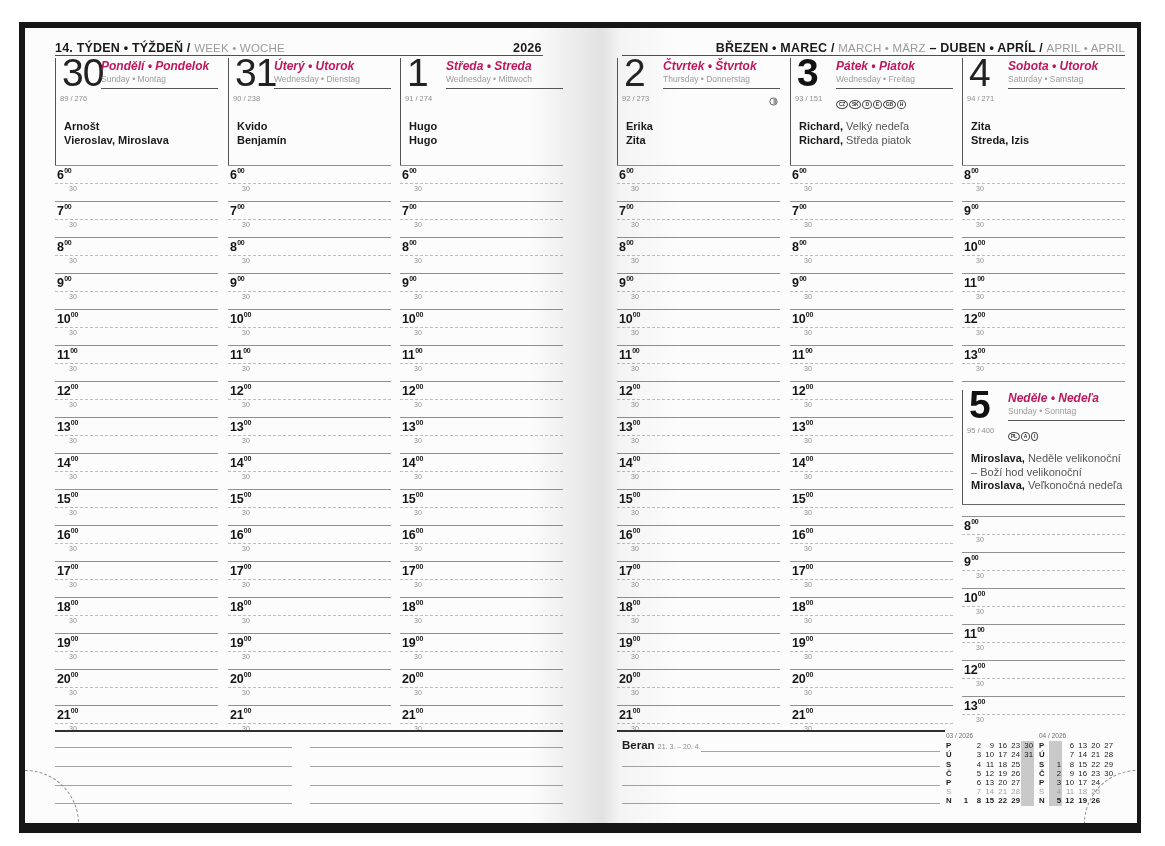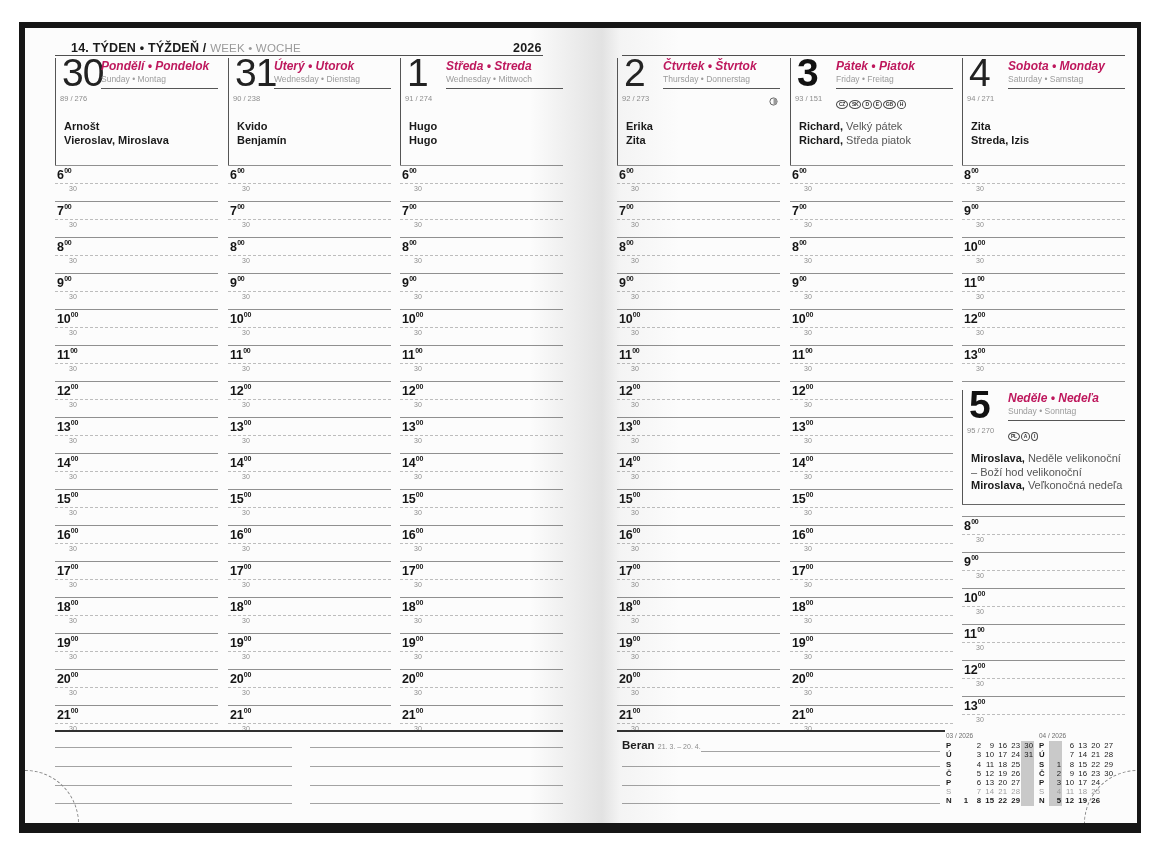--- a/index.html
+++ b/index.html
@@ -64,27 +64,34 @@
 
   .sun-block{position:absolute;}
   .sun-bottom-rule{position:absolute;left:0;right:0;border-top:1px solid #666;}
 </style>
 </head>
 <body>
 
 <div class="frame">
   <div class="sheet">
 
-    <div class="pg-header" style="left:46px;text-align:center;">
+    <div class="pg-header" style="left:30px;text-align:center;">
       <span class="hdr-bold">14. TÝDEN • TÝŽDEŇ /</span>
       <span class="hdr-light">WEEK • WOCHE</span>
     </div>
     <div class="pg-header hdr-bold" style="left:488px;">2026</div>
     <div class="hdr-rule" style="left:30px;width:488px;"></div>
 
+    <div class="pg-header" style="right:12px;text-align:right;">
+      <span class="hdr-bold">BŘEZEN • MAREC /</span>
+      <span class="hdr-light">MARCH • MÄRZ</span>
+      <span class="hdr-bold">–</span>
+      <span class="hdr-bold">DUBEN • APRÍL /</span>
+      <span class="hdr-light">APRIL • APRIL</span>
+    </div>
     <div class="hdr-rule" style="left:597px;width:503px;"></div>
 
     <div class="col" style="left:30px;">
         <div class="col-vline" style="height: 107px;"></div>
         <div class="day-number">30</div>
         <div class="day-count">89 / 276</div>
         <div class="day-title">Pondělí • Pondelok</div>
         <div class="day-sub">Sunday • Montag</div>
         <div class="day-rule"></div>
         <div class="names">
@@ -458,25 +465,25 @@
             <div class="half"></div>
             <span class="m">30</span>
           </div>
         </div>
       </div>
     <div class="col" style="left:765px;">
         <div class="col-vline" style="height: 107px;"></div>
         <div class="day-number holiday">3</div>
         <div class="day-count">93 / 151</div>
         <div class="day-title">Pátek • Piatok</div>
-        <div class="day-sub">Friday • Freitag</div>
+        <div class="day-sub">Wednesday • Freitag</div>
         <div class="day-rule"></div>
         <div class="badge-row"><span class="oval">CZ</span><span class="oval">SK</span><span class="oval">D</span><span class="oval">E</span><span class="oval">GB</span><span class="oval">H</span></div>
         <div class="names">
-          <div><span class="nm-bold">Richard,</span> <span class="nm-light">Velký pátek</span></div>
+          <div><span class="nm-bold">Richard,</span> <span class="nm-light">Velký nedeľa</span></div>
           <div><span class="nm-bold">Richard,</span> <span class="nm-light">Středa piatok</span></div>
         </div>
         <div class="grid" style="top: 107px;">
           <div class="slot">
             <span class="h">6<sup>00</sup></span>
             <div class="half"></div>
             <span class="m">30</span>
           </div>
           <div class="slot">
             <span class="h">7<sup>00</sup></span>
@@ -552,21 +559,21 @@
             <span class="h">21<sup>00</sup></span>
             <div class="half"></div>
             <span class="m">30</span>
           </div>
         </div>
       </div>
     <div class="col" style="left:937px;">
         <div class="col-vline" style="height: 107px;"></div>
         <div class="day-number">4</div>
         <div class="day-count">94 / 271</div>
-        <div class="day-title">Sobota • Monday</div>
+        <div class="day-title">Sobota • Utorok</div>
         <div class="day-sub">Saturday • Samstag</div>
         <div class="day-rule"></div>
         <div class="names">
           <div><span class="nm-bold">Zita</span></div>
           <div><span class="nm-bold">Streda, Izis</span></div>
         </div>
         <div class="grid closed" style="top: 107px;">
           <div class="slot">
             <span class="h">8<sup>00</sup></span>
             <div class="half"></div>
@@ -596,21 +603,21 @@
             <span class="h">13<sup>00</sup></span>
             <div class="half"></div>
             <span class="m">30</span>
           </div>
         </div>
       </div>
 
     <div class="col sun-block" style="left:937px;top:362px;">
         <div class="col-vline" style="height: 114px;"></div>
         <div class="day-number holiday">5</div>
-        <div class="day-count">95 / 270</div>
+        <div class="day-count">95 / 400</div>
         <div class="day-title">Neděle • Nedeľa</div>
         <div class="day-sub">Sunday • Sonntag</div>
         <div class="day-rule"></div>
         <div class="badge-row"><span class="oval">PL</span><span class="oval">A</span><span class="oval">I</span></div>
         <div class="names">
           <div><span class="nm-bold">Miroslava,</span> <span class="nm-light">Neděle velikonoční</span></div>
           <div><span class="nm-light">– Boží hod velikonoční</span></div>
           <div><span class="nm-bold">Miroslava,</span> <span class="nm-light">Veľkonočná nedeľa</span></div>
         </div>
         <div class="sun-bottom-rule" style="top: 114px;"></div>

